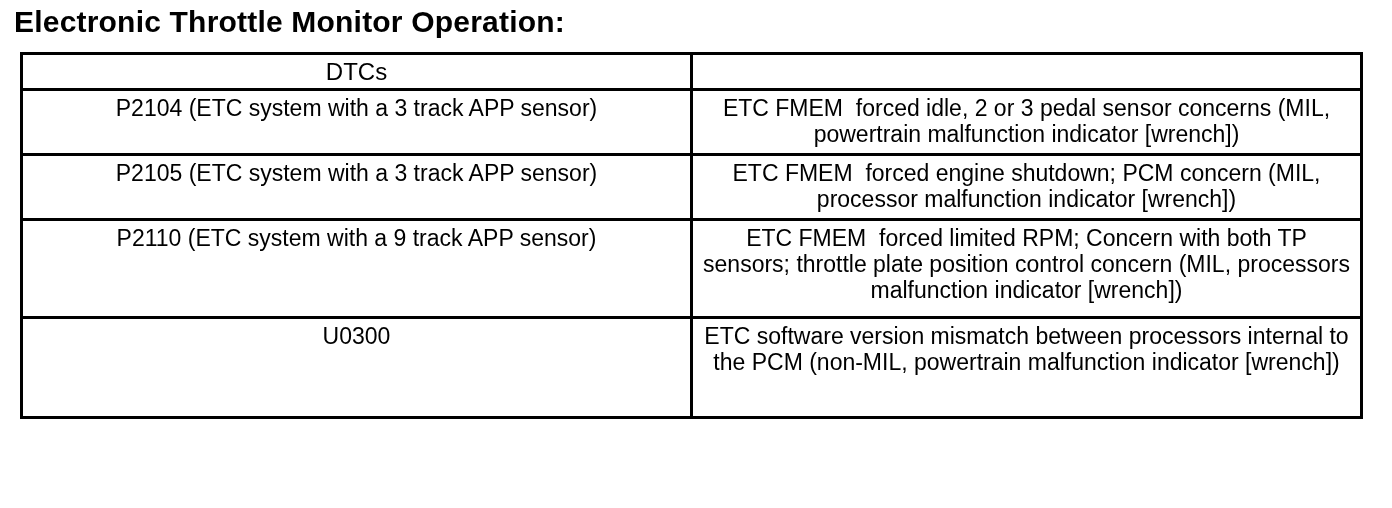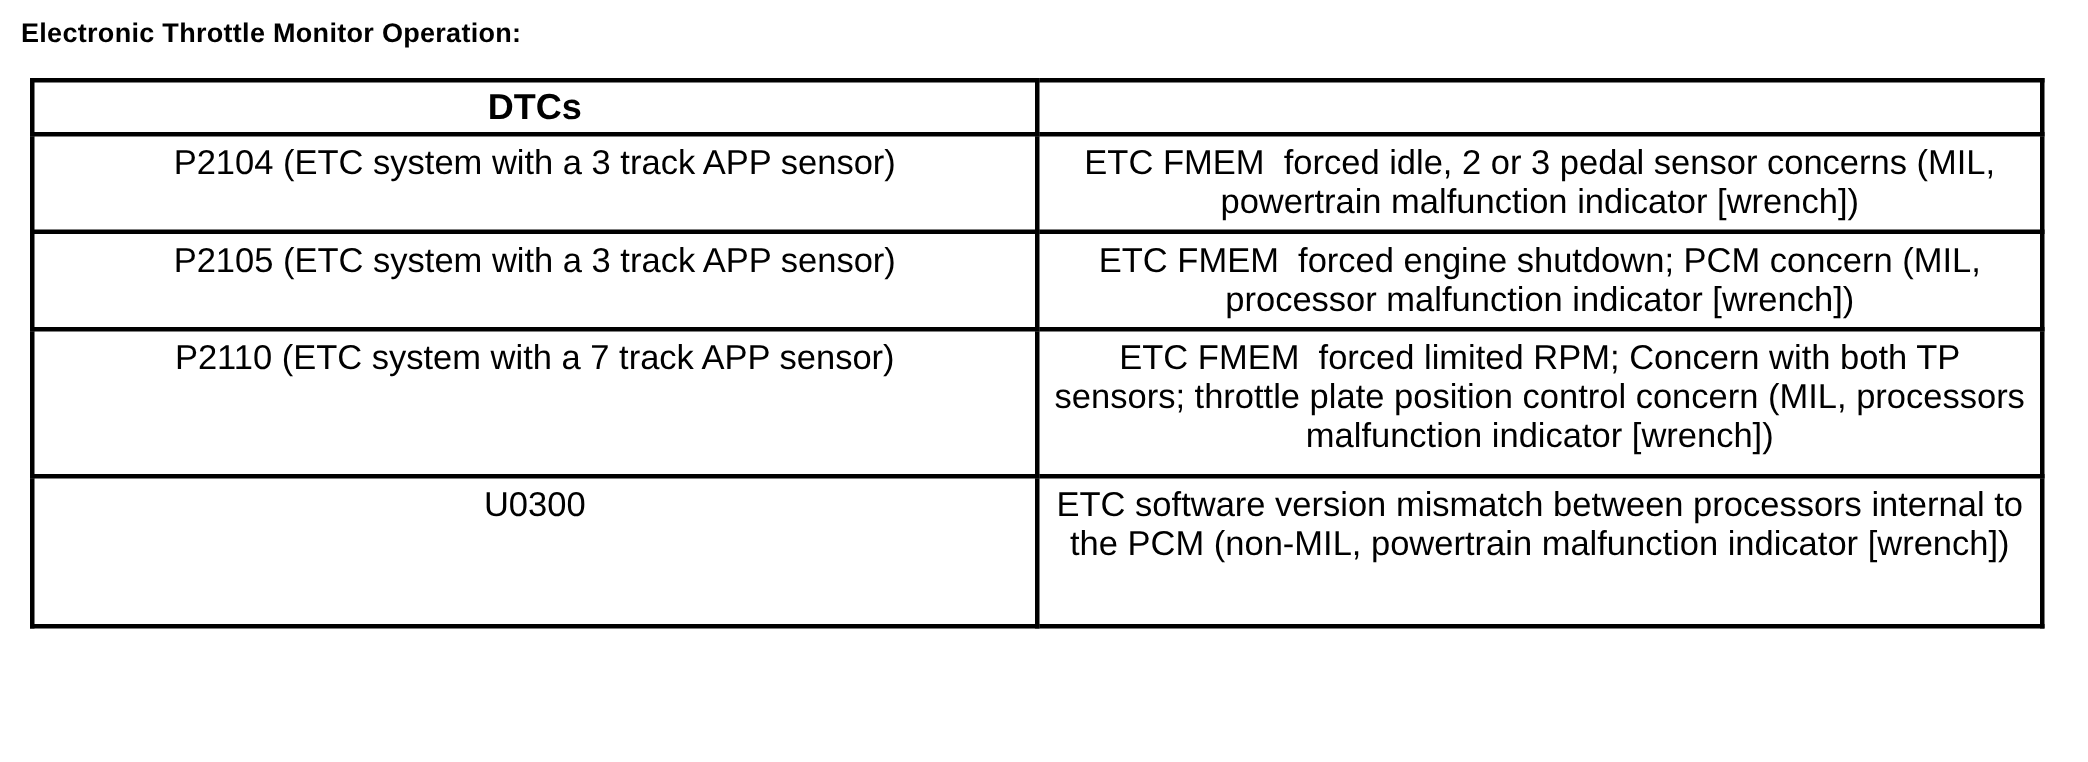--- a/index.html
+++ b/index.html
@@ -12,21 +12,21 @@
     font-family: "Liberation Sans", "DejaVu Sans", sans-serif;
     color: #000000;
   }
   .page {
     width: 1392px;
     height: 508px;
     box-sizing: border-box;
     padding: 6px 0 0 14px;
   }
   .page-title {
-    font-size: 18px;
+    font-size: 30px;
     font-weight: bold;
     line-height: 32px;
     margin: 0 0 14px 0;
     letter-spacing: 0.2px;
   }
   table.dtc-table {
     border-collapse: collapse;
     table-layout: fixed;
     width: 1340px;
     margin-left: 6px;
@@ -36,21 +36,21 @@
     border: 3px solid #000000;
     vertical-align: top;
     text-align: center;
     padding: 4px 10px 0 10px;
     font-size: 23px;
     line-height: 26px;
     overflow: hidden;
   }
   table.dtc-table col { width: 670px; }
   table.dtc-table th {
-    font-weight: bold;
+    font-weight: normal;
     font-size: 24px;
     height: 26px;
   }
   td.desc-cell { white-space: pre-wrap; }
   tr.r-header { height: 36px; }
   tr.r1 { height: 66px; }
   tr.r2 { height: 65px; }
   tr.r3 { height: 65px; }
   tr.r4 { height: 98px; }
   tr.r5 { height: 100px; }
@@ -76,21 +76,21 @@
     <tbody>
       <tr class="r2">
         <td class="dtc-cell">P2104 (ETC system with a 3 track APP sensor)</td>
         <td class="desc-cell">ETC FMEM  forced idle, 2 or 3 pedal sensor concerns (MIL, powertrain malfunction indicator [wrench])</td>
       </tr>
       <tr class="r3">
         <td class="dtc-cell">P2105 (ETC system with a 3 track APP sensor)</td>
         <td class="desc-cell">ETC FMEM  forced engine shutdown; PCM concern (MIL, processor malfunction indicator [wrench])</td>
       </tr>
       <tr class="r4">
-        <td class="dtc-cell">P2110 (ETC system with a 7 track APP sensor)</td>
+        <td class="dtc-cell">P2110 (ETC system with a 9 track APP sensor)</td>
         <td class="desc-cell">ETC FMEM  forced limited RPM; Concern with both TP sensors; throttle plate position control concern (MIL, processors malfunction indicator [wrench])</td>
       </tr>
       <tr class="r5">
         <td class="dtc-cell">U0300</td>
         <td class="desc-cell">ETC software version mismatch between processors internal to the PCM (non-MIL, powertrain malfunction indicator [wrench])</td>
       </tr>
     </tbody>
   </table>
 
 </div>

